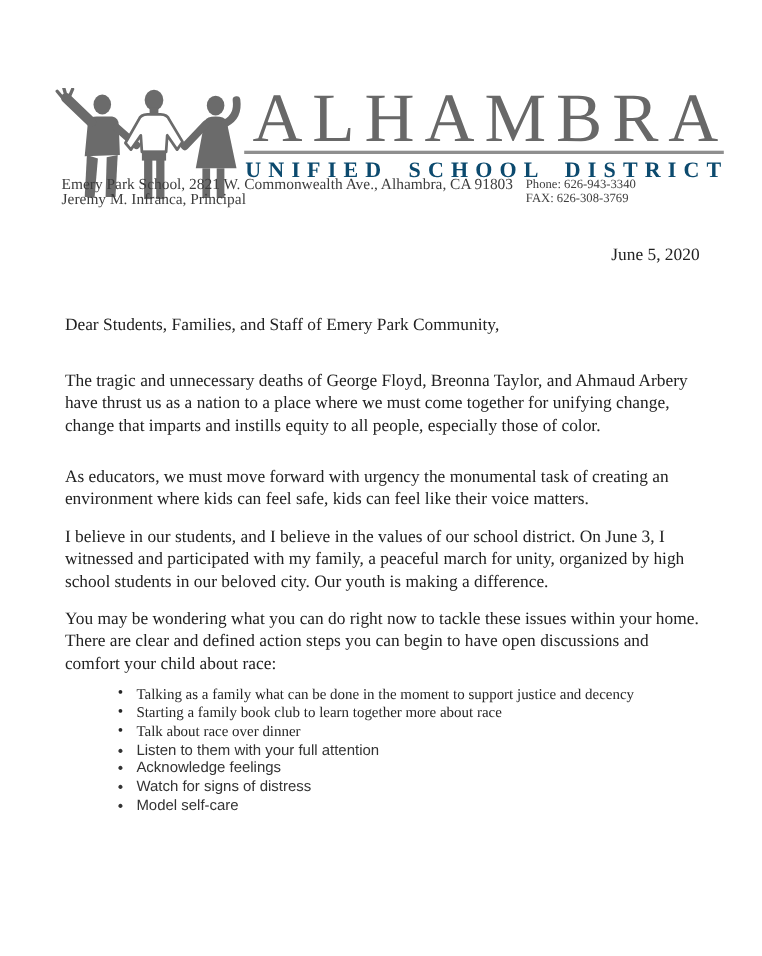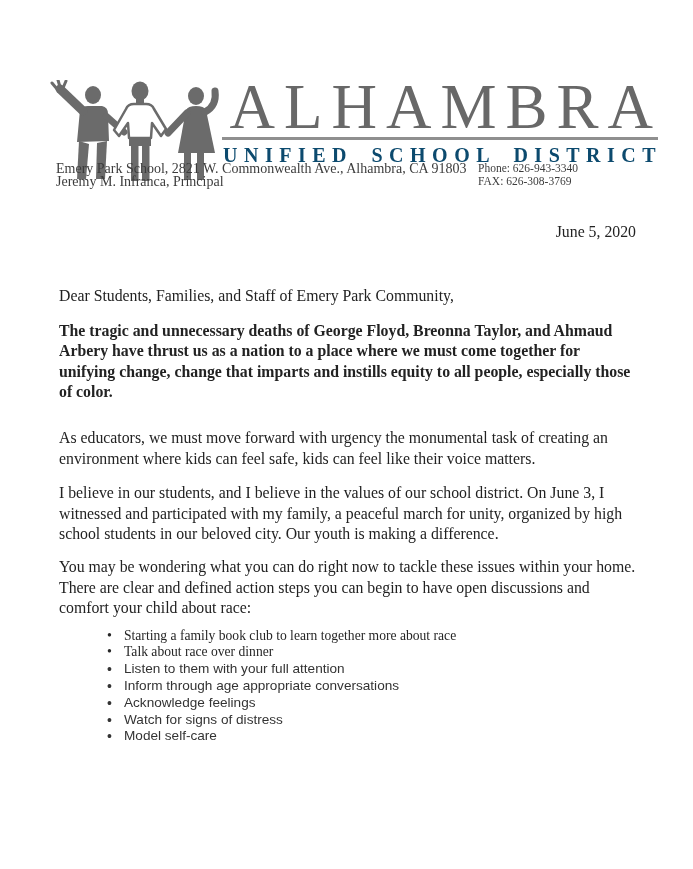--- a/index.html
+++ b/index.html
@@ -56,21 +56,21 @@
     position: absolute;
     left: 59px;
     top: 222px;
     width: 577px;
     font-size: 15.8px;
     line-height: 20.4px;
     color: #222222;
   }
   .letter-date { text-align: right; padding-right: 0px; }
   .salutation { margin-top: 44px; }
-  .para-1 { margin-top: 14px; font-weight: bold; }
+  .para-1 { margin-top: 30px; }
   .para-2 { margin-top: 26px; }
   .para-3 { margin-top: 16px; }
   .para-4 { margin-top: 14px; }
   .para-5 { margin-top: 13px; }
   .bullet-list {
     margin-top: 9px;
     margin-left: 48px;
     list-style: none;
   }
   .bullet-list li {
@@ -147,23 +147,23 @@
   </div>
 
   <div class="letter-body">
     <div class="letter-date">June 5, 2020</div>
     <p class="salutation">Dear Students, Families, and Staff of Emery Park Community,</p>
     <p class="para-1">The tragic and unnecessary deaths of George Floyd, Breonna Taylor, and Ahmaud Arbery have thrust us as a nation to a place where we must come together for unifying change, change that imparts and instills equity to all people, especially those of color.</p>
     <p class="para-2">As educators, we must move forward with urgency the monumental task of creating an environment where kids can feel safe, kids can feel like their voice matters.</p>
     <p class="para-4">I believe in our students, and I believe in the values of our school district. On June 3, I witnessed and participated with my family, a peaceful march for unity, organized by high school students in our beloved city. Our youth is making a difference.</p>
     <p class="para-5">You may be wondering what you can do right now to tackle these issues within your home. There are clear and defined action steps you can begin to have open discussions and comfort your child about race:</p>
     <ul class="bullet-list">
+      <li>Talking as a family what can be done in the moment to support justice and decency</li>
       <li>Starting a family book club to learn together more about race</li>
       <li>Talk about race over dinner</li>
       <li class="sans">Listen to them with your full attention</li>
-      <li class="sans">Inform through age appropriate conversations</li>
       <li class="sans">Acknowledge feelings</li>
       <li class="sans">Watch for signs of distress</li>
       <li class="sans">Model self-care</li>
     </ul>
   </div>
 
 </div>
 
 </body></html>

